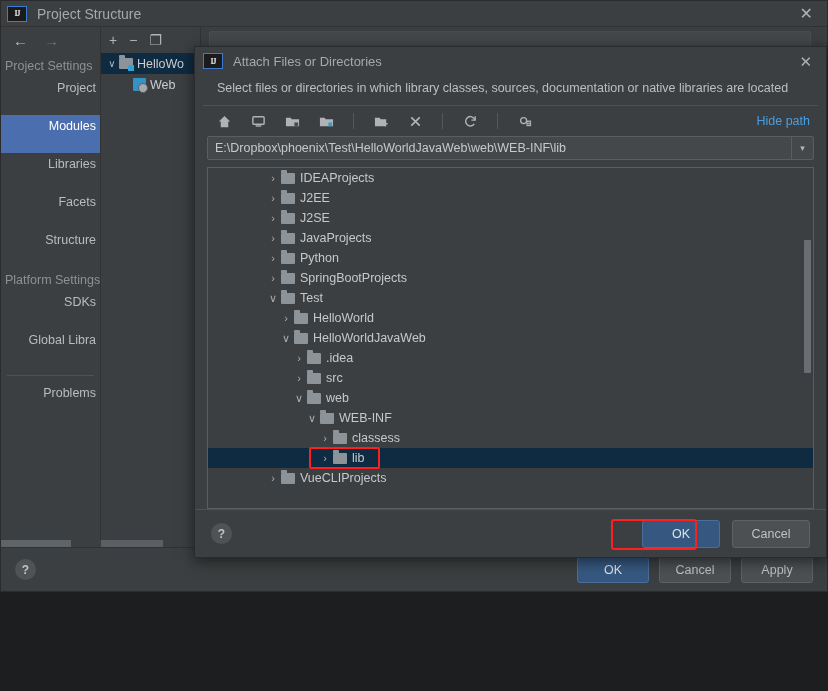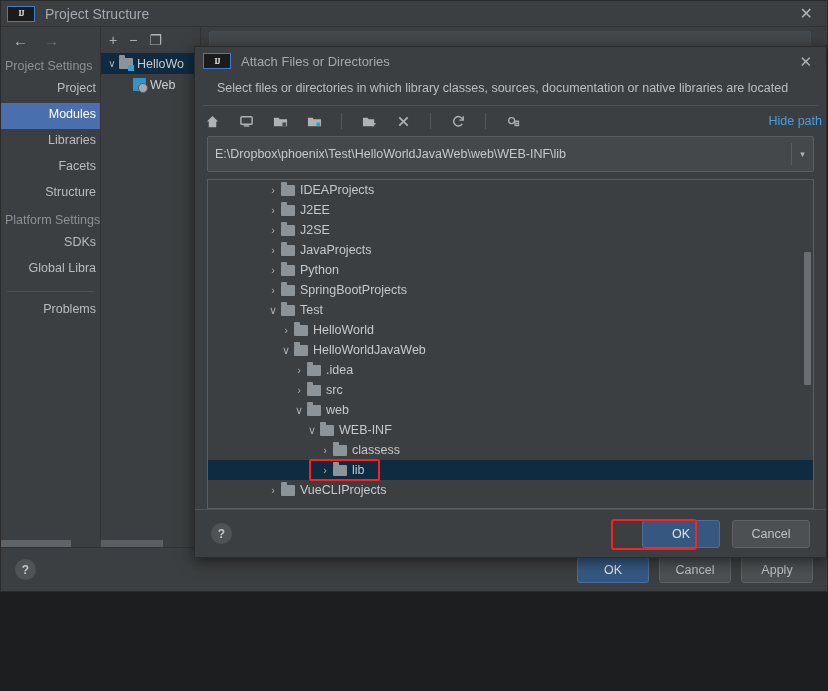--- a/index.html
+++ b/index.html
@@ -25,21 +25,21 @@
     display: flex; flex-direction: column;
   }
   #ps-titlebar {
     height: 26px; background: #3c3f41;
     display: flex; align-items: center;
     padding: 0 6px;
     border-bottom: 1px solid #323232;
     position: relative;
   }
   .ij-logo {
-    width: 28px; height: 16px;
+    width: 20px; height: 16px;
     border: 1.5px solid #3d7bd0;
     background: #1b1b1b;
     display: flex; align-items: center; justify-content: center;
     font-size: 8px; font-weight: bold; color: #e8e8e8;
     font-family: "Liberation Serif", serif;
     letter-spacing: -1px;
     flex: none;
   }
   #ps-title {
     margin-left: 10px; font-size: 14px; color: #a5a8ac;
@@ -56,21 +56,21 @@
     width: 100px; background: #3c3f41;
     border-right: 1px solid #323232;
     position: relative; flex: none;
     font-size: 12.5px;
   }
   .nav-group {
     color: #8d9094; padding: 6px 16px 4px 4px; text-align: right;
     white-space: nowrap; overflow: hidden;
   }
   .nav-item {
-    color: #b9bcc0; padding: 4px 4px 8px 4px; text-align: right;
+    color: #b9bcc0; padding: 4px 4px 20px 4px; text-align: right;
     white-space: nowrap; overflow: hidden; cursor: pointer;
   }
   .nav-item.sel { background: #4b6eaf; color: #ffffff; }
   .nav-sep { height: 1px; background: #4e5254; margin: 8px 6px 6px 6px; }
 
   
   #ps-modules {
     width: 100px; flex: none; background: #3c3f41;
     border-right: 1px solid #323232;
     display: flex; flex-direction: column;
@@ -156,32 +156,32 @@
   #att-close {
     position: absolute; right: 14px; top: 50%; transform: translateY(-50%);
     font-size: 15px; color: #b0b3b6; cursor: pointer; line-height: 1;
   }
   #att-desc {
     padding: 6px 14px 10px 14px; font-size: 12.5px; color: #bcbfc2;
     border-bottom: 1px solid #4e5254; margin: 0 8px;
   }
   #att-toolbar {
     height: 30px; display: flex; align-items: center;
-    padding: 0 4px; gap: 8px; flex: none; position: relative;
+    padding: 0 16px; gap: 8px; flex: none; position: relative;
   }
   .att-ico {
     width: 26px; height: 26px; display: flex; align-items: center; justify-content: center;
     cursor: pointer;
   }
   .tsep { width: 1px; height: 16px; background: #54585b; margin: 0 6px; }
   #hide-path { margin-left: auto; font-size: 12.5px; color: #4a9ede; cursor: pointer; }
 
   #att-pathrow { padding: 0 12px; flex: none; }
   #att-path {
-    height: 36px; display: flex; align-items: center;
+    height: 24px; display: flex; align-items: center;
     background: #45484a; border: 1px solid #5a5e61; border-radius: 2px;
   }
   #att-path-text {
     flex: 1; padding: 0 7px; font-size: 12.5px; color: #c6c9cc;
     white-space: nowrap; overflow: hidden;
   }
   #att-path-arrow {
     width: 22px; height: 22px; display: flex; align-items: center; justify-content: center;
     border-left: 1px solid #5a5e61; color: #b3b6b9; font-size: 9px; cursor: pointer;
   }

